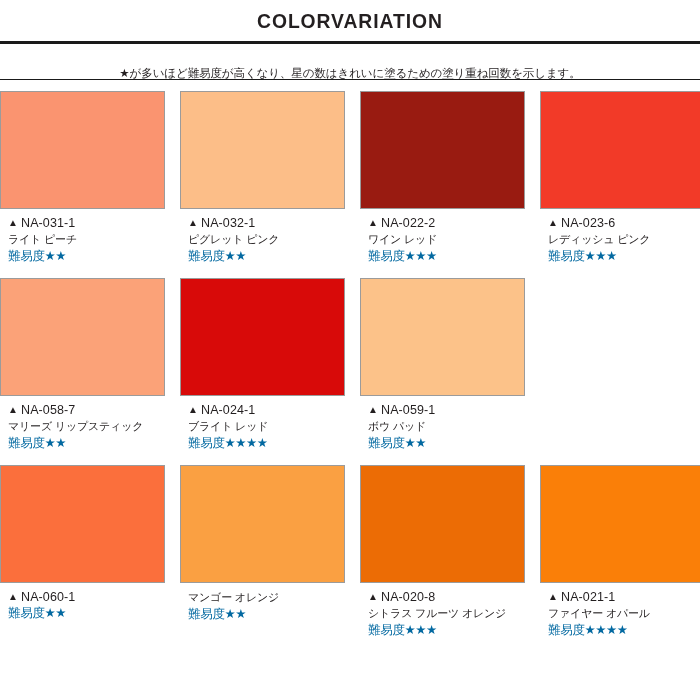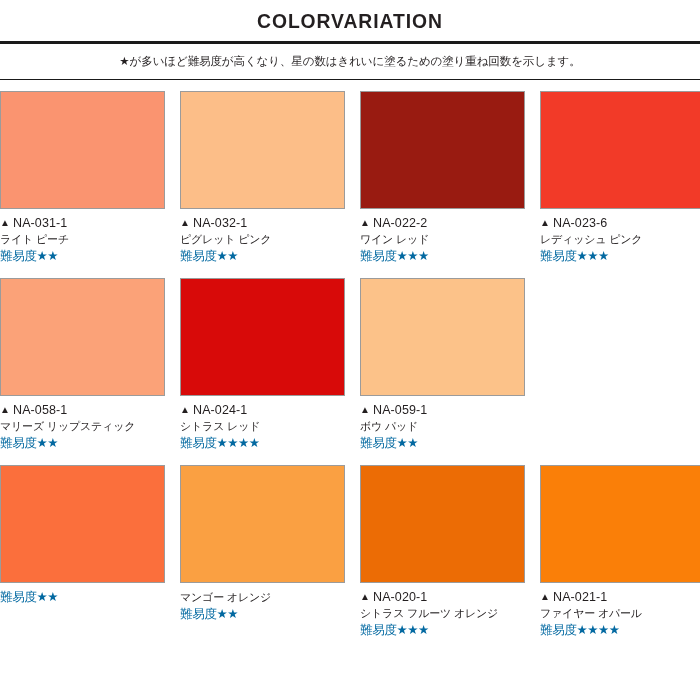--- a/index.html
+++ b/index.html
@@ -36,21 +36,21 @@
     font-weight: bold;
     letter-spacing: 1.0px;
     color: #231f20;
     transform: scaleX(0.92);
     transform-origin: center;
     white-space: nowrap;
   }
   .subheader {
     height: 36px;
     display: flex;
-    align-items: center;
+    align-items: flex-end;
     justify-content: center;
     border-bottom: 1px solid #1a1a1a;
     box-sizing: border-box;
   }
   .subheader-note {
     font-size: 11.5px;
     line-height: 1;
     color: #231f20;
     letter-spacing: -0.1px;
     white-space: nowrap;
@@ -75,20 +75,21 @@
   }
   .swatch {
     width: 165px;
     height: 118px;
     border: 1px solid #9b9b9b;
     box-sizing: border-box;
     display: block;
   }
   .meta {
     padding-top: 6px;
+    padding-left: 8px;
   }
   .code-line {
     font-size: 12.5px;
     line-height: 16px;
     white-space: nowrap;
     letter-spacing: 0.1px;
     color: #231f20;
   }
   .tri-icon {
     font-size: 10px;
@@ -160,60 +161,61 @@
             <div class="code-line"><span class="tri-icon">▲</span><span>NA-023-6</span></div>
             <div class="name-line">レディッシュ ピンク</div>
             <div class="diff-line"><span>難易度</span><span class="stars">★★★</span></div>
           </div>
         </div>
       </div>
       <div class="row">
         <div class="cell">
           <div class="swatch" style="background-color: rgb(251, 162, 120);"></div>
           <div class="meta">
-            <div class="code-line"><span class="tri-icon">▲</span><span>NA-058-1</span></div>
+            <div class="code-line"><span class="tri-icon">▲</span><span>NA-058-7</span></div>
             <div class="name-line">マリーズ リップスティック</div>
             <div class="diff-line"><span>難易度</span><span class="stars">★★</span></div>
           </div>
         </div>
         <div class="cell">
           <div class="swatch" style="background-color: rgb(216, 10, 9);"></div>
           <div class="meta">
             <div class="code-line"><span class="tri-icon">▲</span><span>NA-024-1</span></div>
-            <div class="name-line">シトラス レッド</div>
+            <div class="name-line">ブライト レッド</div>
             <div class="diff-line"><span>難易度</span><span class="stars">★★★★</span></div>
           </div>
         </div>
         <div class="cell">
           <div class="swatch" style="background-color: rgb(252, 194, 137);"></div>
           <div class="meta">
             <div class="code-line"><span class="tri-icon">▲</span><span>NA-059-1</span></div>
             <div class="name-line">ボウ パッド</div>
             <div class="diff-line"><span>難易度</span><span class="stars">★★</span></div>
           </div>
         </div>
       </div>
       <div class="row">
         <div class="cell">
           <div class="swatch" style="background-color: rgb(251, 111, 60);"></div>
           <div class="meta">
+            <div class="code-line"><span class="tri-icon">▲</span><span>NA-060-1</span></div>
             <div class="diff-line"><span>難易度</span><span class="stars">★★</span></div>
           </div>
         </div>
         <div class="cell">
           <div class="swatch" style="background-color: rgb(250, 160, 66);"></div>
           <div class="meta">
             <div class="name-line">マンゴー オレンジ</div>
             <div class="diff-line"><span>難易度</span><span class="stars">★★</span></div>
           </div>
         </div>
         <div class="cell">
           <div class="swatch" style="background-color: rgb(236, 108, 5);"></div>
           <div class="meta">
-            <div class="code-line"><span class="tri-icon">▲</span><span>NA-020-1</span></div>
+            <div class="code-line"><span class="tri-icon">▲</span><span>NA-020-8</span></div>
             <div class="name-line">シトラス フルーツ オレンジ</div>
             <div class="diff-line"><span>難易度</span><span class="stars">★★★</span></div>
           </div>
         </div>
         <div class="cell">
           <div class="swatch" style="background-color: rgb(250, 127, 8);"></div>
           <div class="meta">
             <div class="code-line"><span class="tri-icon">▲</span><span>NA-021-1</span></div>
             <div class="name-line">ファイヤー オパール</div>
             <div class="diff-line"><span>難易度</span><span class="stars">★★★★</span></div>

